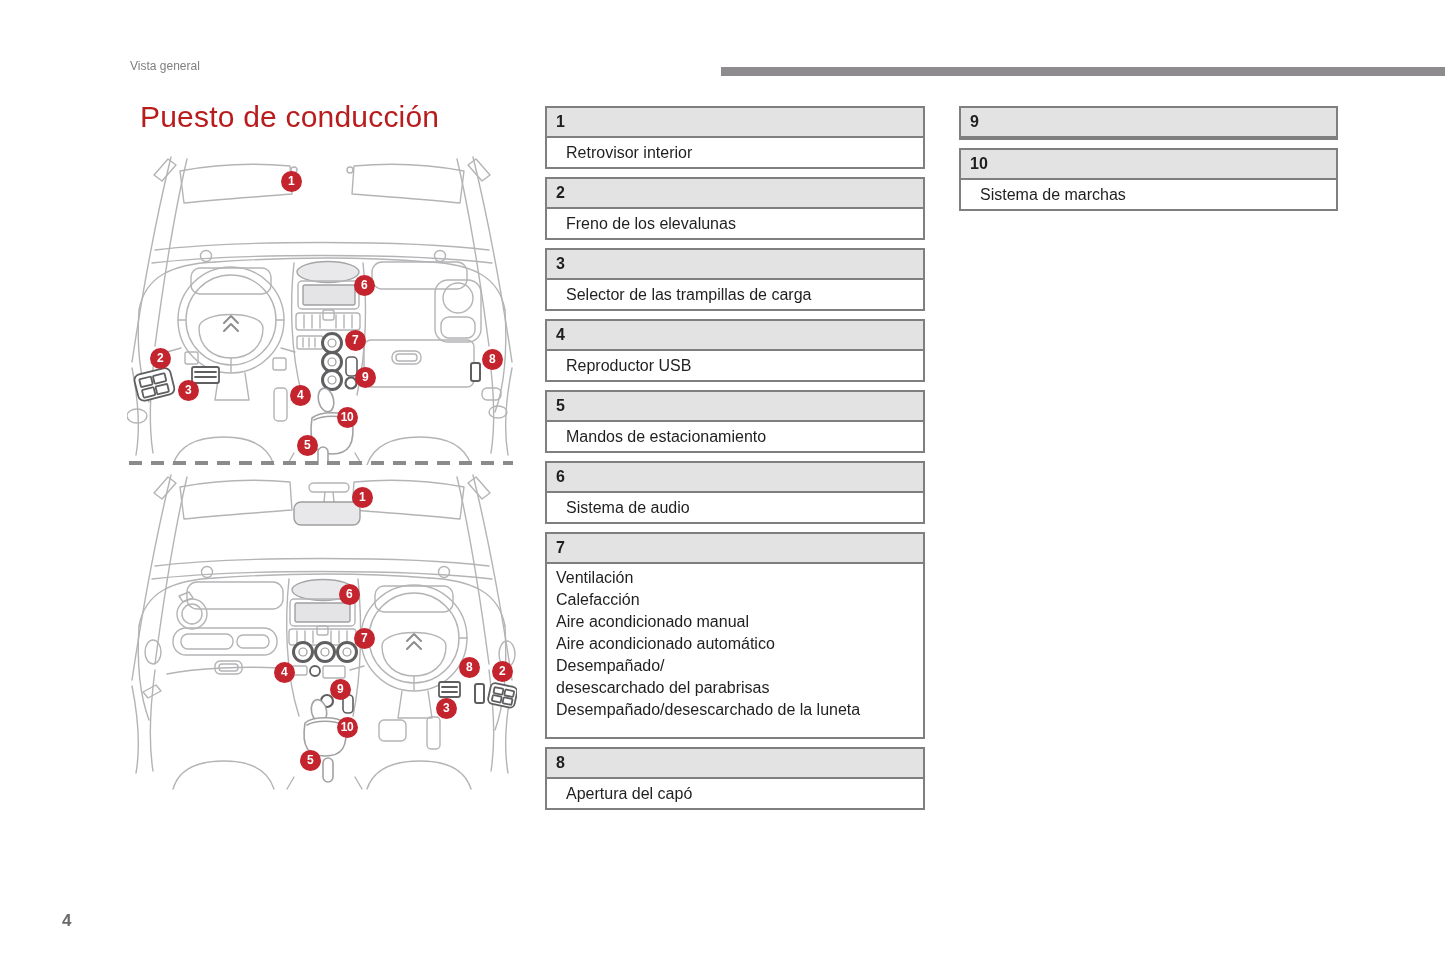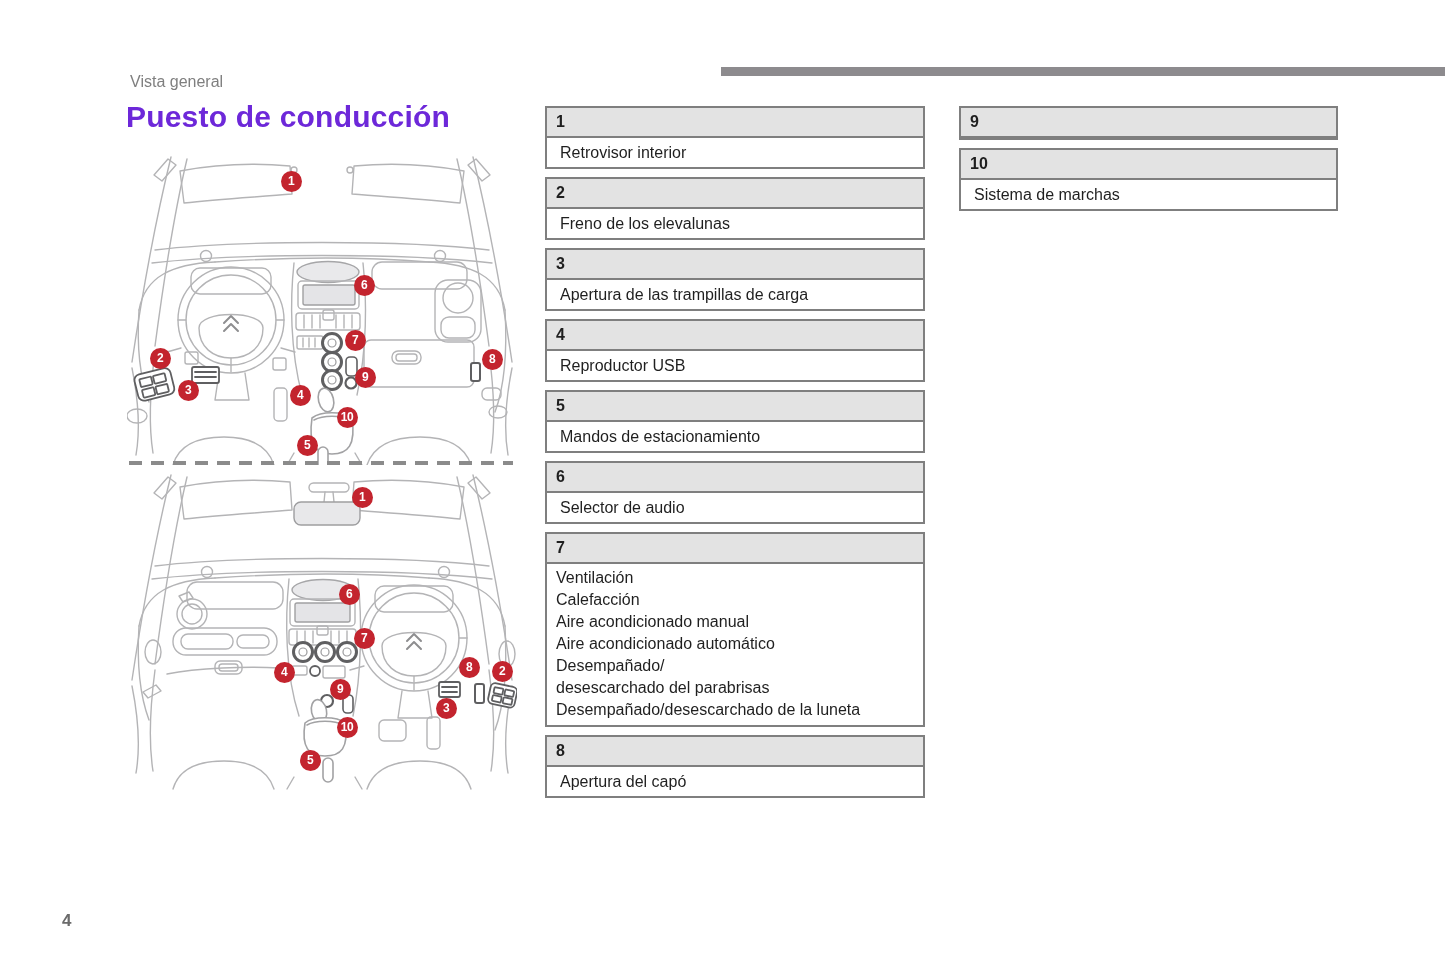--- a/index.html
+++ b/index.html
@@ -1,44 +1,44 @@
 <!DOCTYPE html>
 <html><head>
 <meta charset="utf-8">
 <style>
   html,body{margin:0;padding:0;}
   body{
     width:1445px;height:977px;position:relative;background:#ffffff;
     font-family:"Liberation Sans","DejaVu Sans",sans-serif;color:#222;overflow:hidden;
   }
-  .section-label{position:absolute;left:130px;top:73px;font-size:16px;color:#7f7f7f;}
+  .section-label{position:absolute;left:130px;top:59px;font-size:12px;color:#7f7f7f;}
   .header-bar{position:absolute;left:721px;top:67px;width:724px;height:9px;background:#8d8b8e;}
-  .page-title{position:absolute;left:126px;top:100px;font-size:30px;font-weight:700;color:#6d28d9;letter-spacing:.2px;}
+  .page-title{position:absolute;left:140px;top:100px;font-size:30px;font-weight:400;color:#b91c1c;letter-spacing:.2px;}
   .page-number{position:absolute;left:62px;top:911px;font-size:17px;font-weight:bold;color:#6b6b6b;}
 
   
   .diagram-wrap{position:absolute;left:127px;top:150px;width:388px;height:645px;}
   .diagram{position:absolute;left:0;width:390px;}
   #diagram-top{top:0;height:315px;}
   #diagram-bottom{top:318px;height:322px;}
   .dash-divider{position:absolute;left:2px;top:311px;width:384px;height:4px;
     background:repeating-linear-gradient(90deg,#8b8b8b 0 13px,transparent 13px 22px);}
   .marker{position:absolute;width:21px;height:21px;border-radius:50%;background:#c3242e;
     color:#fff;font-size:12px;font-weight:bold;text-align:center;line-height:21px;
     letter-spacing:-0.5px;z-index:5;}
 
   
   .legend-col{position:absolute;top:106px;}
   #legend-left{left:545px;width:380px;}
   #legend-right{left:959px;width:379px;}
   .legend-box{border:2px solid #7f7f7f;margin-bottom:8px;background:#fff;box-sizing:border-box;}
   .legend-head{height:28px;line-height:28px;background:#e3e3e3;border-bottom:2px solid #7f7f7f;
     padding:0 9px;font-weight:bold;font-size:16px;color:#1f1f1f;}
-  .legend-desc{line-height:29px;padding:0 13px;font-size:16px;color:#1f1f1f;white-space:pre-line;}
-  .legend-desc.multi{line-height:22px;padding:3px 9px 4px;}
+  .legend-desc{line-height:29px;padding:0 19px;font-size:16px;color:#1f1f1f;white-space:pre-line;}
+  .legend-desc.multi{line-height:22px;padding:3px 9px 16px;}
   svg{display:block;}
 </style>
 </head>
 <body>
 
 <div class="section-label">Vista general</div>
 <div class="header-bar"></div>
 <div class="page-title">Puesto de conducción</div>
 
 <div class="diagram-wrap">
@@ -275,33 +275,33 @@
   <div class="legend-box">
     <div class="legend-head">1</div>
     <div class="legend-desc">Retrovisor interior</div>
   </div>
   <div class="legend-box">
     <div class="legend-head">2</div>
     <div class="legend-desc">Freno de los elevalunas</div>
   </div>
   <div class="legend-box">
     <div class="legend-head">3</div>
-    <div class="legend-desc">Apertura de las trampillas de carga</div>
+    <div class="legend-desc">Selector de las trampillas de carga</div>
   </div>
   <div class="legend-box">
     <div class="legend-head">4</div>
     <div class="legend-desc">Reproductor USB</div>
   </div>
   <div class="legend-box">
     <div class="legend-head">5</div>
     <div class="legend-desc">Mandos de estacionamiento</div>
   </div>
   <div class="legend-box">
     <div class="legend-head">6</div>
-    <div class="legend-desc">Selector de audio</div>
+    <div class="legend-desc">Sistema de audio</div>
   </div>
   <div class="legend-box">
     <div class="legend-head">7</div>
     <div class="legend-desc multi">Ventilación
 Calefacción
 Aire acondicionado manual
 Aire acondicionado automático
 Desempañado/
 desescarchado del parabrisas
 Desempañado/desescarchado de la luneta</div>

